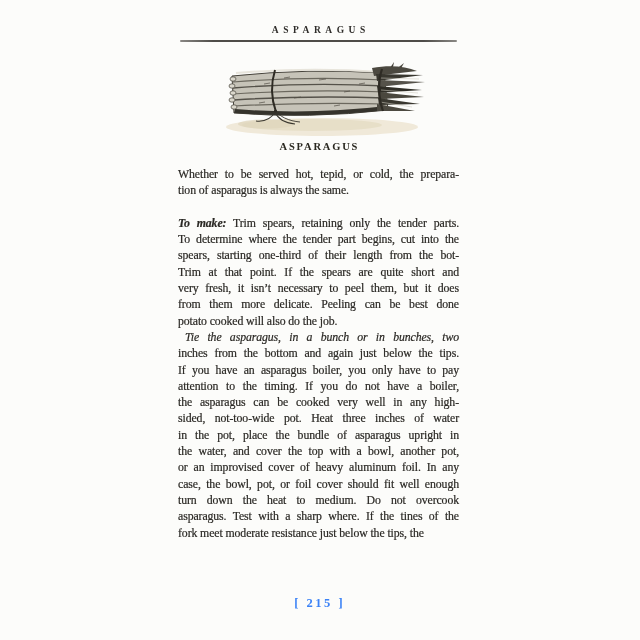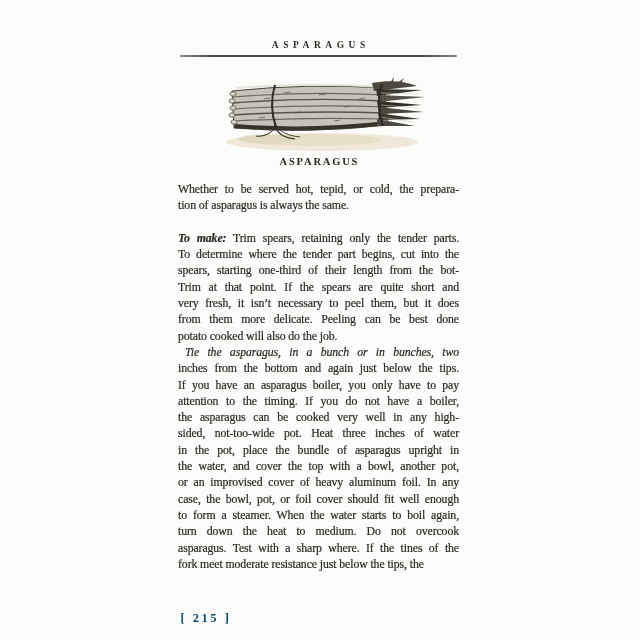--- a/index.html
+++ b/index.html
@@ -5,21 +5,21 @@
   * { box-sizing: border-box; }
   html, body { margin: 0; padding: 0; }
   body {
     width: 640px; height: 640px;
     background: var(--paper, #fcfcfa);
     font-family: "Liberation Serif", "DejaVu Serif", serif;
     color: var(--ink, #2a2824);
     overflow: hidden;
     position: relative;
   }
-  .sheet { position: absolute; inset: 0; margin-top: 15px; }
+  .sheet { position: absolute; inset: 0; }
 
   .running-head {
     position: absolute; left: 178px; top: 25px; width: 281px;
     text-align: center;
     font-size: 9.5px; font-weight: 700;
     letter-spacing: 4.5px; text-indent: 4.5px;
     color: #2f2d2a;
   }
   .head-rule {
     position: absolute; left: 180px; top: 40px; width: 277px; height: 1.6px;
@@ -54,24 +54,24 @@
     white-space: nowrap; overflow: visible;
     text-align: justify; text-align-last: justify;
     text-justify: inter-word;
   }
   .line.last { text-align-last: left; }
   .para.indent .line:first-child { text-indent: 7px; font-style: italic; }
   .lead { font-style: italic; font-weight: 700; }
 
   .page-number {
     position: absolute; left: 178px; top: 596px; width: 281px;
-    text-align: left;
+    text-align: center;
     font-size: 12.5px; font-weight: 700;
     letter-spacing: 2.5px; text-indent: 2.5px;
-    color: #0c4a6e;
+    color: #3b82f6;
   }
 </style>
 </head>
 <body style="--paper: #fcfcfa; --ink: #2a2824; --rule: #4e4c48; --shadow-cream: #ece4d0;">
 
 <div class="sheet">
 
   <header class="running-head">ASPARAGUS</header>
 
   <div class="head-rule"></div>
@@ -166,21 +166,20 @@
         <div class="line">Tie the asparagus, in a bunch or in bunches, two</div>
         <div class="line">inches from the bottom and again just below the tips.</div>
         <div class="line">If you have an asparagus boiler, you only have to pay</div>
         <div class="line">attention to the timing. If you do not have a boiler,</div>
         <div class="line">the asparagus can be cooked very well in any high-</div>
         <div class="line">sided, not-too-wide pot. Heat three inches of water</div>
         <div class="line">in the pot, place the bundle of asparagus upright in</div>
         <div class="line">the water, and cover the top with a bowl, another pot,</div>
         <div class="line">or an improvised cover of heavy aluminum foil. In any</div>
         <div class="line">case, the bowl, pot, or foil cover should fit well enough</div>
-        <div class="line">to form a steamer. When the water starts to boil again,</div>
         <div class="line">turn down the heat to medium. Do not overcook</div>
         <div class="line">asparagus. Test with a sharp where. If the tines of the</div>
         <div class="line last">fork meet moderate resistance just below the tips, the</div>
       </div>
     </main>
 
   <footer class="page-number">[ 215 ]</footer>
 
 </div>
 

